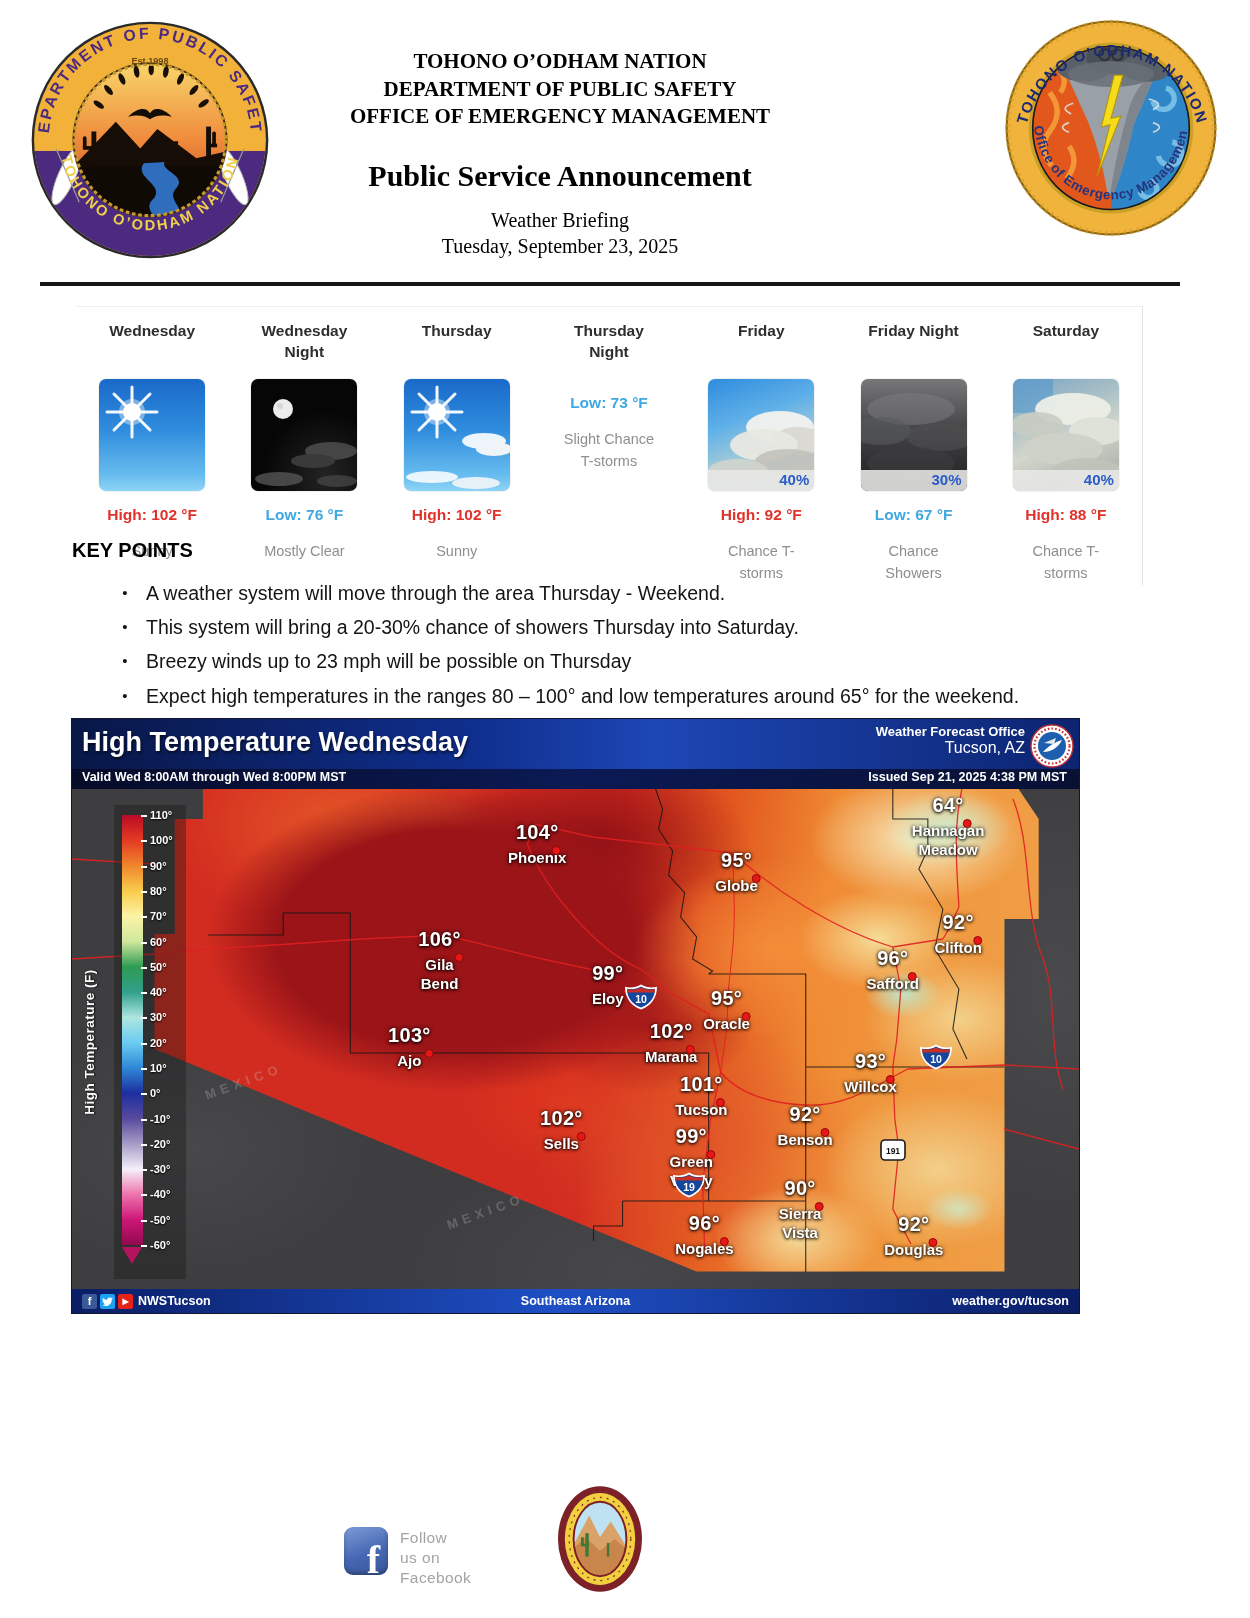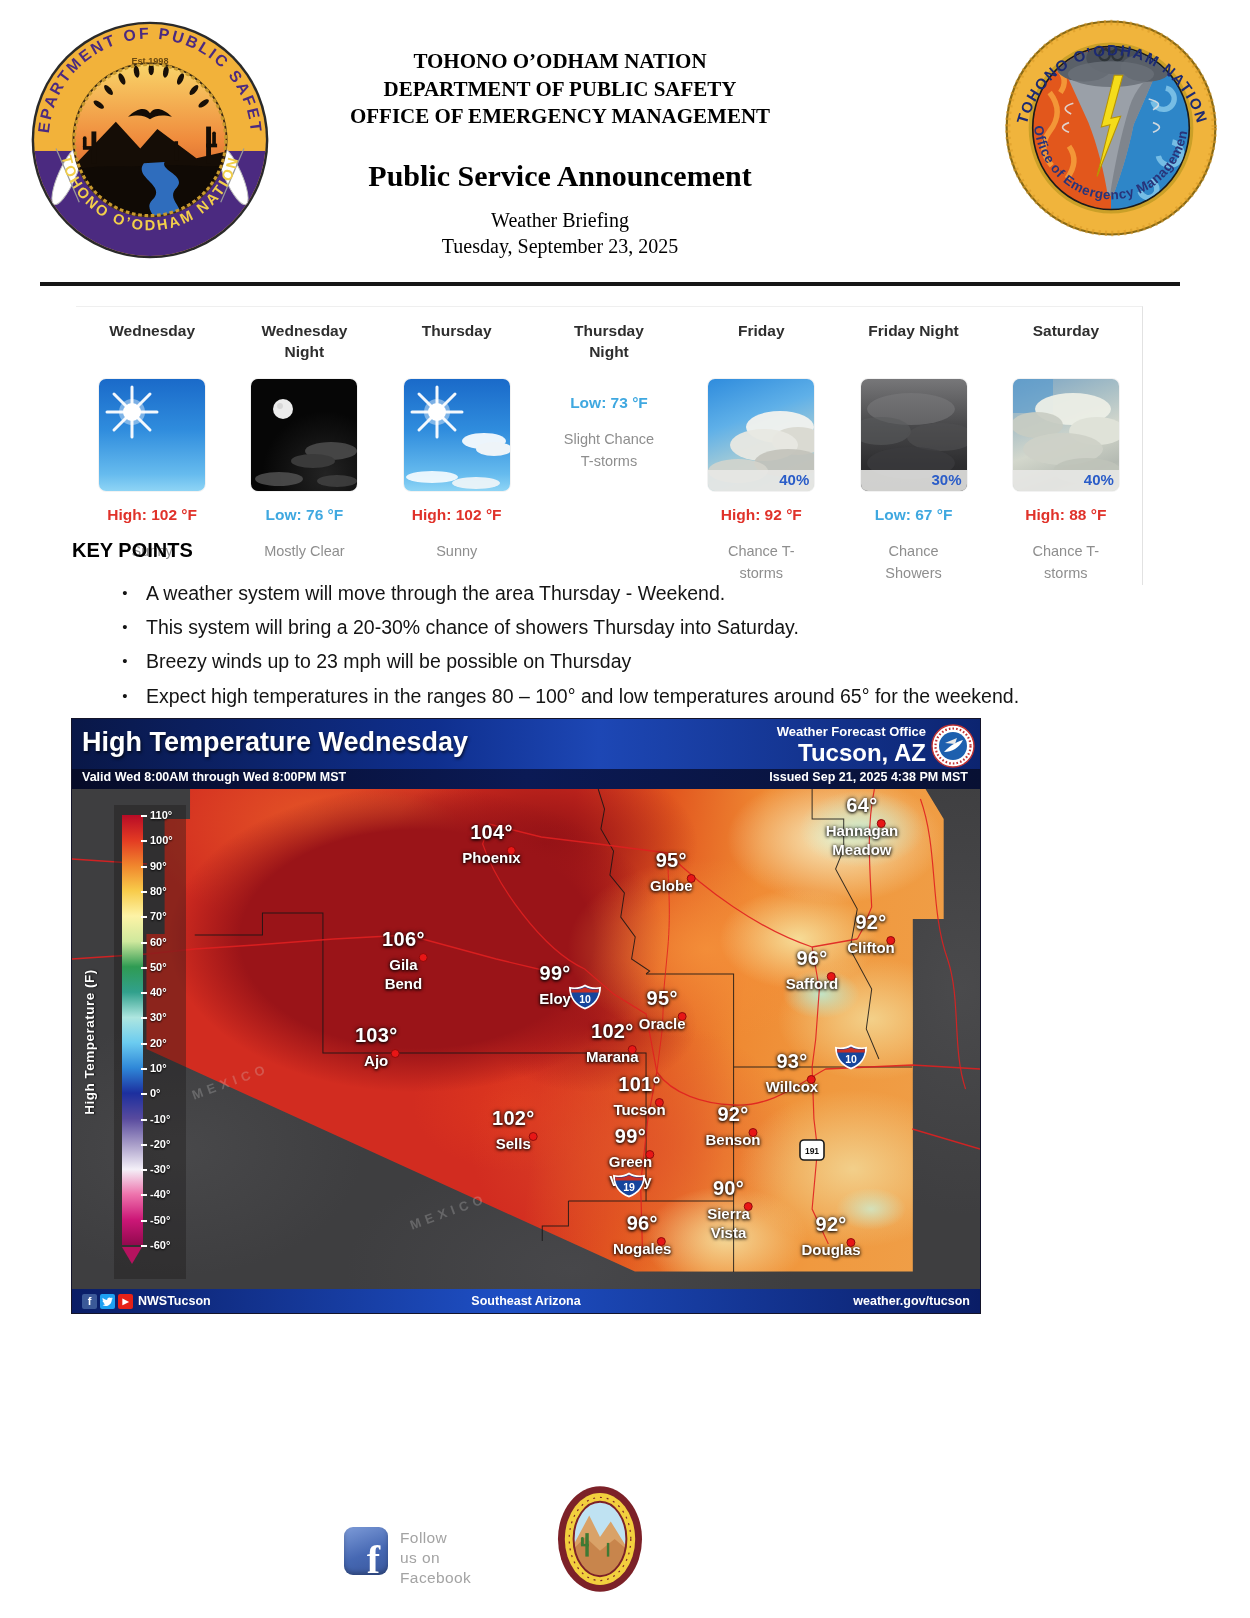--- a/index.html
+++ b/index.html
@@ -39,26 +39,26 @@
 
   
   .keypoints{margin:-46px 0 0 72px;position:relative;z-index:2;}
   .kp-heading{font-size:20px;font-weight:bold;color:#000;margin:0;}
   .kp-list{margin:20px 0 0 32px;padding:0;list-style:none;}
   .kp-item{font-size:19.5px;color:#141414;margin-bottom:11px;display:flex;line-height:1.2;}
   .kp-bullet{width:42px;text-align:center;flex:0 0 auto;font-size:15px;padding-top:2px;}
   .kp-text{flex:1;}
 
   
-  .nwsmap{width:908px;margin:8px 0 0 72px;position:relative;box-shadow:0 0 0 1px #14142a;}
+  .nwsmap{width:1007px;margin:8px 0 0 72px;position:relative;box-shadow:0 0 0 1px #14142a;}
   .map-titlebar{height:50px;background:linear-gradient(90deg,#091747 0%,#0f2f8e 40%,#1d47b5 58%,#0c2470 100%);display:flex;position:relative;color:#fff;}
   .map-title{font-size:27px;font-weight:bold;padding:8px 0 0 10px;text-shadow:1px 2px 3px rgba(0,0,0,.65);flex:1;}
   .map-office{text-align:right;padding:5px 54px 0 0;}
   .office1{font-size:13px;font-weight:bold;}
-  .office2{font-size:24px;font-weight:bold;}
+  .office2{font-size:16px;font-weight:normal;}
   .nws-logo{position:absolute;right:5px;top:5px;width:44px;height:44px;z-index:6;}
   .map-validbar{height:19px;background:linear-gradient(90deg,#060b28,#0b1a55 50%,#081033);color:#fff;display:flex;justify-content:space-between;font-size:12.5px;font-weight:bold;padding:1px 12px 0 10px;}
   .map-body{height:500px;position:relative;overflow:hidden;
     background:radial-gradient(260px 180px at 12% 72%,#48484a,transparent 70%),
                radial-gradient(300px 160px at 55% 96%,#47474a,transparent 75%),
                radial-gradient(200px 300px at 98% 40%,#4a4a4c,transparent 75%),#3e3e40;}
   .heat{position:absolute;inset:0;
     clip-path:polygon(13% 0%,94% 0%,96% 6%,96% 26%,92.6% 26%,92.6% 96.5%,62% 96.5%,8.2% 52%,8.2% 29%,10.2% 29%,10.2% 6%,13% 6%);
     background:
       radial-gradient(90px 55px at 87% 8%,rgba(205,236,207,.9),transparent 70%),

